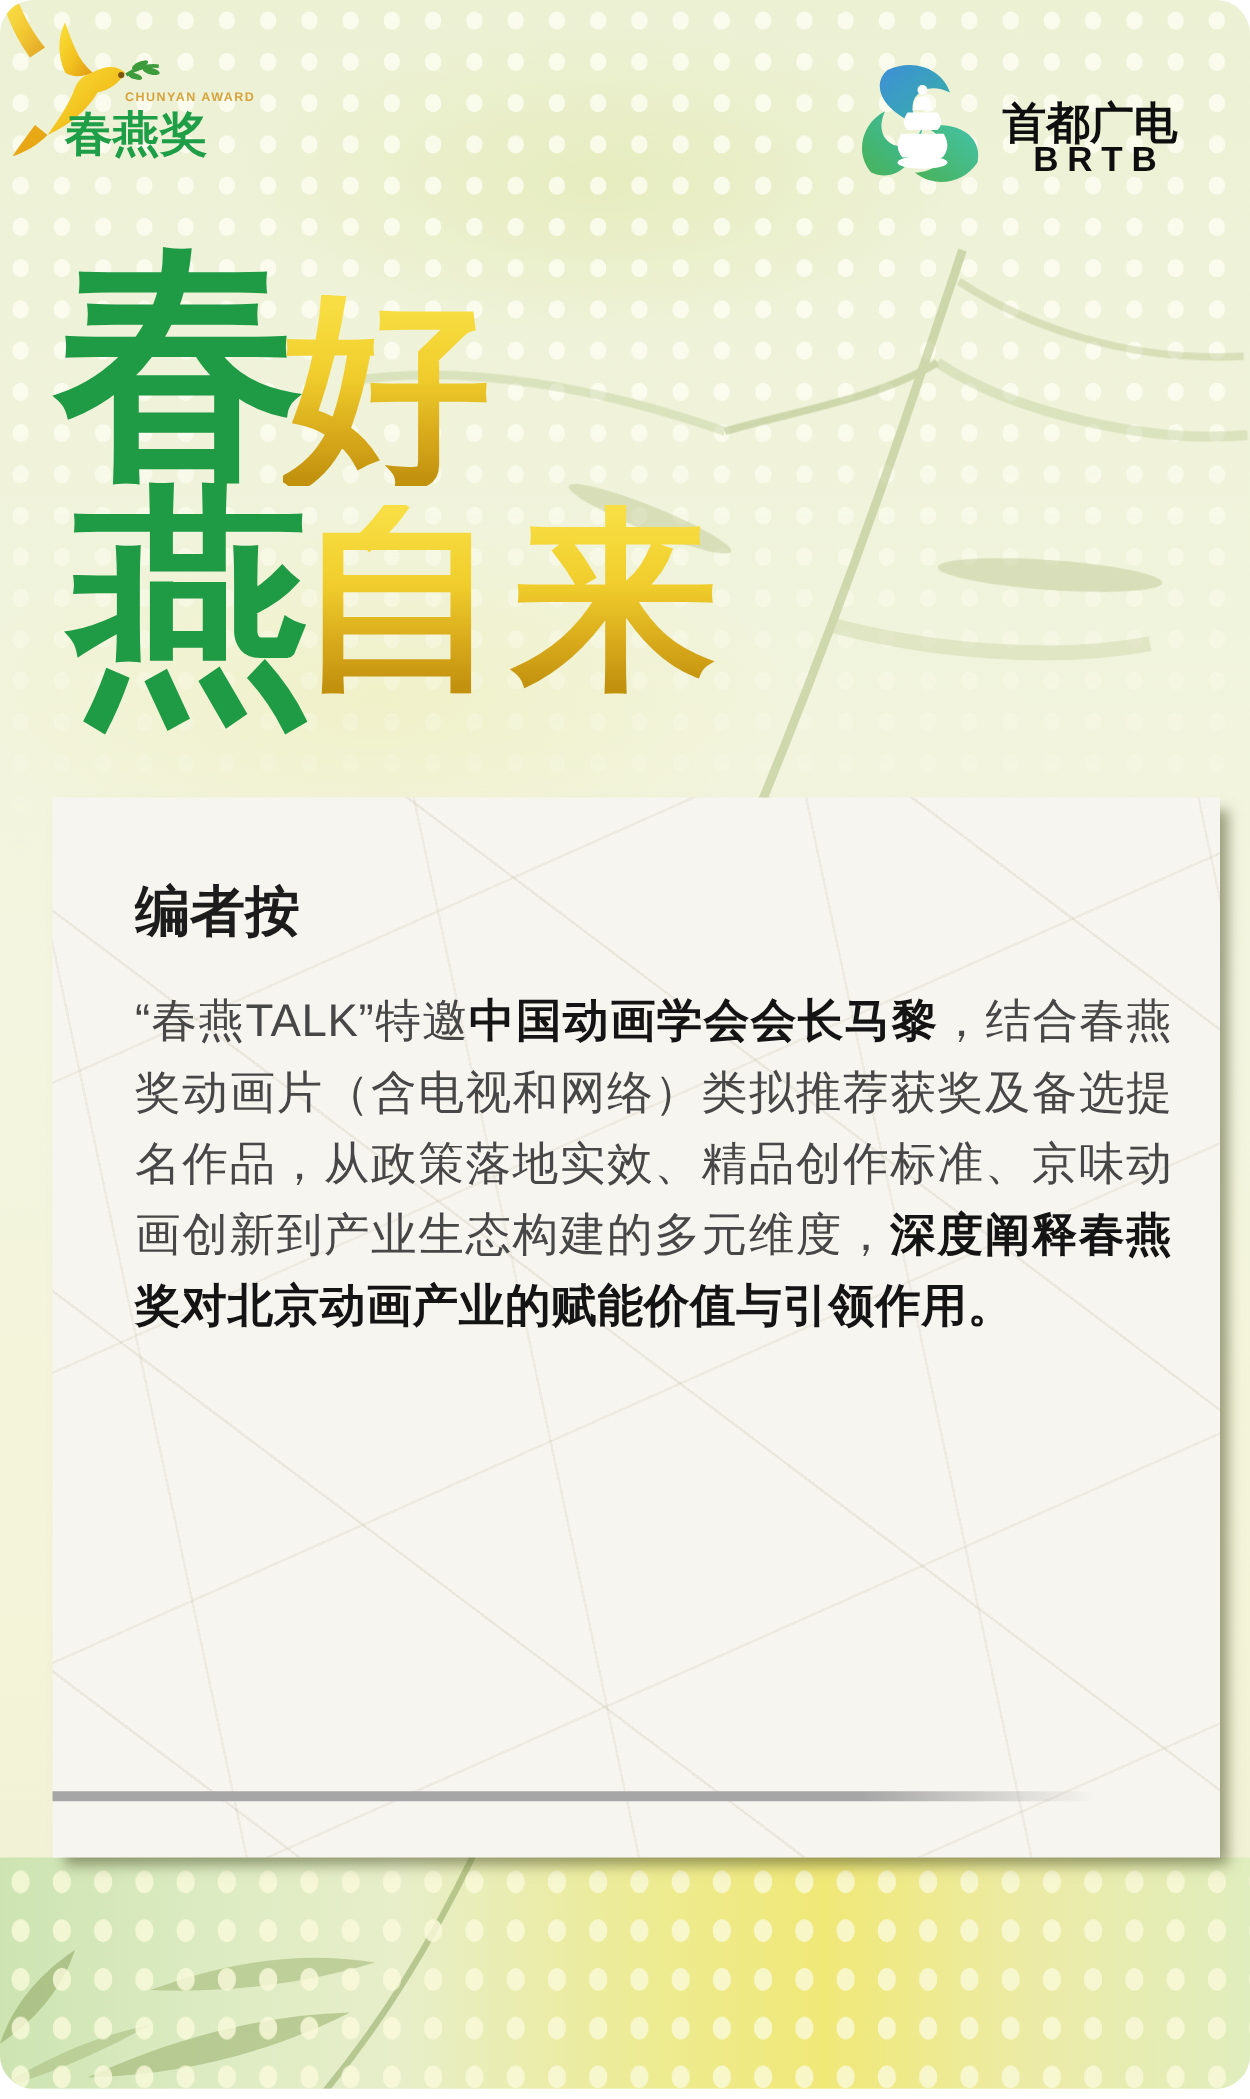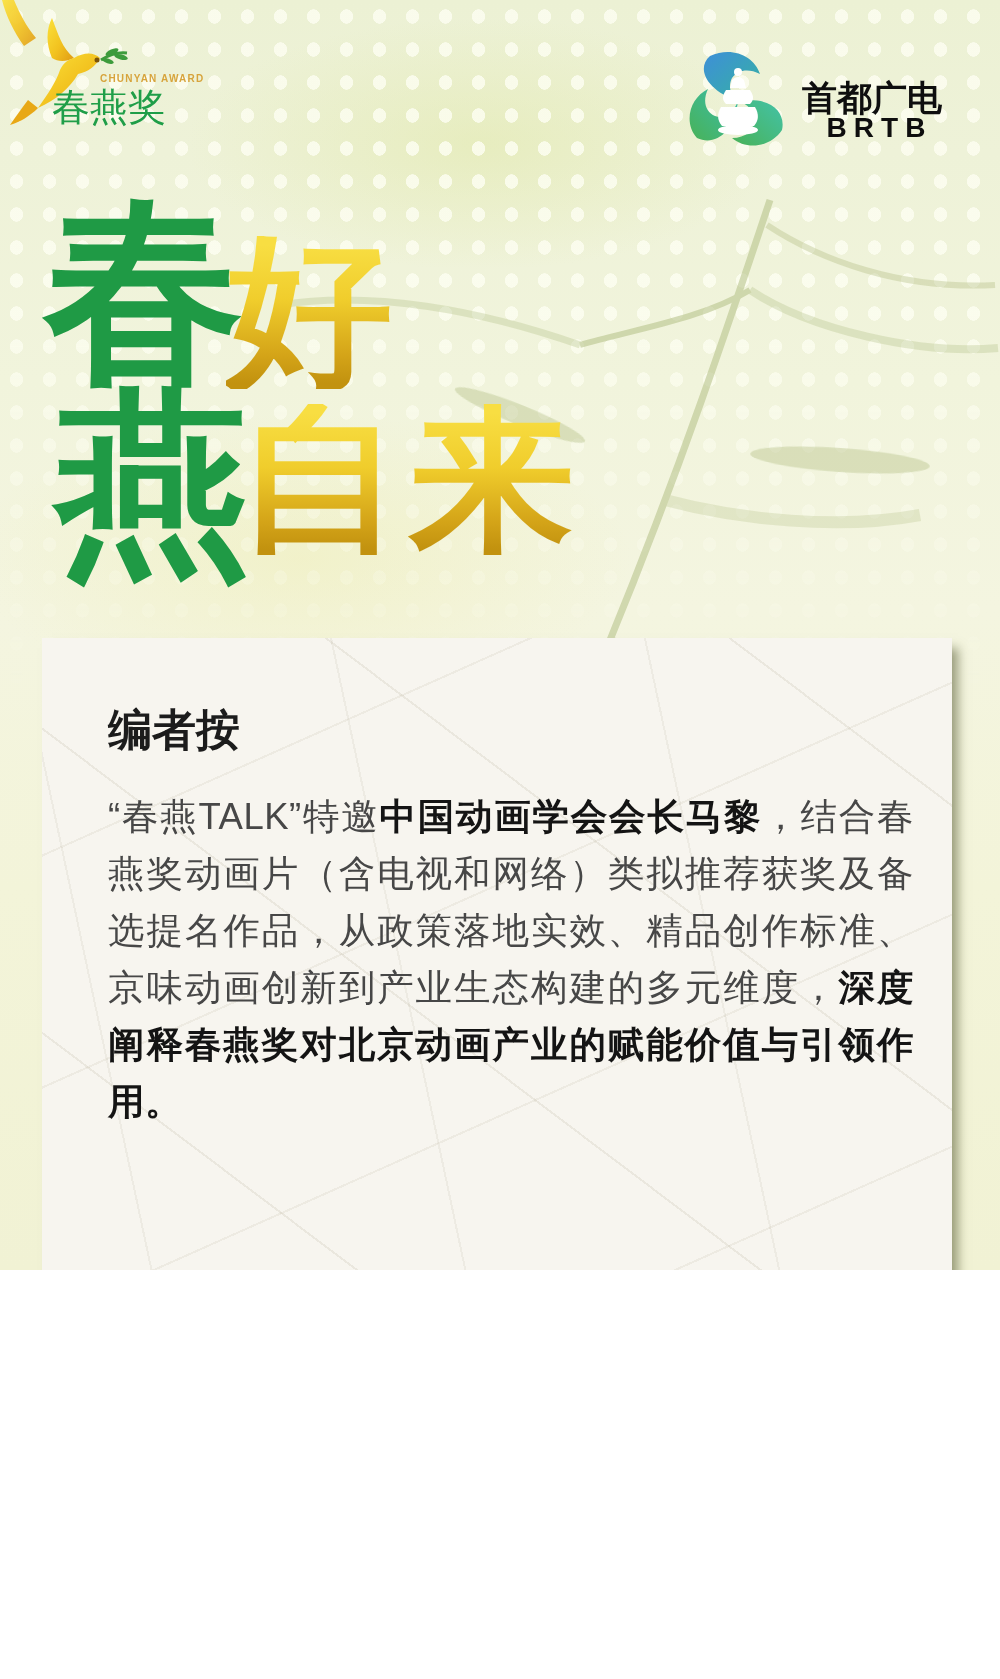--- a/index.html
+++ b/index.html
@@ -1,59 +1,59 @@
 <!DOCTYPE html>
 <html><head>
 <meta charset="utf-8">
 <style>
   html,body{margin:0;padding:0;}
   body{font-family:"Liberation Sans","DejaVu Sans",sans-serif;}
-  .poster{position:relative;width:1000px;height:1270px;overflow:hidden;
-    background:linear-gradient(180deg,#ecf1d4 0%,#eef2d8 12%,#f1f4dc 30%,#f4f5e0 48%,#f3f4d9 70%,#f1f2d4 100%);}
+  .poster{position:relative;width:1000px;height:1671px;overflow:hidden;
+    background:linear-gradient(180deg,#ecf1d4 0%,#eef2d8 12%,#f1f4dc 30%,#f4f5e0 48%,#f3f4d9 70%,#f1f2d4 100%);border-radius:27px;}
   
   .dots-top{position:absolute;left:0;top:0;width:1000px;height:700px;pointer-events:none;
     background-image:radial-gradient(ellipse 11px 12px at 50% 50%,rgba(252,253,240,.85) 0 58%,rgba(252,253,240,0) 62%);
     background-size:33px 33px;
     -webkit-mask-image:linear-gradient(180deg,#fff 0%,#fff 45%,rgba(255,255,255,.5) 70%,transparent 100%);
     mask-image:linear-gradient(180deg,#fff 0%,#fff 45%,rgba(255,255,255,.5) 70%,transparent 100%);}
   .wash{position:absolute;pointer-events:none;}
   .wash-a{left:0;top:0;width:1000px;height:320px;
     background:radial-gradient(ellipse 420px 180px at 48% 45%,rgba(222,230,160,.45),rgba(222,230,160,0) 70%);}
   .wash-b{left:0;top:330px;width:1000px;height:380px;
     background:radial-gradient(ellipse 460px 200px at 30% 60%,rgba(238,236,170,.40),rgba(238,236,170,0) 72%);}
   .bottom-band{position:absolute;left:0;top:1486px;width:1000px;height:193px;
     background:linear-gradient(90deg,#cde4b2 0%,#dcebc2 16%,#e7eec9 32%,#edeb92 52%,#f0e877 66%,#ecebA5 82%,#e0edbe 100%);}
   .dots-bottom{position:absolute;left:0;top:1486px;width:1000px;height:193px;pointer-events:none;
     background-image:radial-gradient(ellipse 12px 15px at 50% 50%,rgba(250,250,218,.8) 0 58%,rgba(250,250,218,0) 63%);
     background-size:33px 39px;}
   .bamboo{position:absolute;pointer-events:none;}
   
   .hdr-item{position:absolute;}
   .award-en{left:100px;top:73px;font-size:10px;font-weight:bold;letter-spacing:1.2px;color:#d7a43c;}
-  .award-cn{left:52px;top:82px;font-size:38px;font-weight:400;color:#1f9e48;}
+  .award-cn{left:52px;top:82px;font-size:38px;font-weight:700;color:#1f9e48;}
   .talk-title{left:185px;top:74px;font-size:43px;font-weight:800;color:#1f9e48;letter-spacing:1px;}
   .brtb-name{left:799px;top:75px;width:146px;text-align:center;font-size:35px;font-weight:800;color:#0e0e0e;}
   .brtb-abbr{left:803px;top:112px;width:146px;text-align:center;font-size:28px;font-weight:700;letter-spacing:7px;color:#0e0e0e;text-indent:7px;}
   
   .hero-char{position:absolute;line-height:.92;white-space:nowrap;}
   .hero-green{color:#1f9a45;font-weight:900;font-family:"Liberation Sans","DejaVu Sans",sans-serif;}
   .hero-gold{font-family:"Liberation Serif","DejaVu Serif",serif;font-weight:700;color:#d8ab1d;
     background:linear-gradient(180deg,#f8de42 6%,#f0cd2c 42%,#d4a418 78%,#c2920f 96%);
     -webkit-background-clip:text;background-clip:text;-webkit-text-fill-color:transparent;}
   .hc-spring{left:44px;top:200px;font-size:200px;}
   .hc-good{left:226px;top:236px;font-size:166px;}
   .hc-swallow{left:56px;top:394px;font-size:196px;}
   .hc-arrive{left:238px;top:404px;font-size:164px;letter-spacing:8px;}
   
   .card{position:absolute;left:42px;top:638px;width:910px;height:848px;background:#f7f5ef;
     box-shadow:8px 8px 10px -2px rgba(78,84,44,.55);
     background-image:
       repeating-linear-gradient(37deg,transparent 0 118px,rgba(148,138,108,.13) 118px 120px,transparent 120px 243px),
       repeating-linear-gradient(-24deg,transparent 0 97px,rgba(158,148,118,.11) 97px 99px,transparent 99px 212px),
-      repeating-linear-gradient(78deg,transparent 0 151px,rgba(140,132,104,.09) 151px 153px,transparent 153px 307px);}
+      repeating-linear-gradient(78deg,transparent 0 151px,rgba(140,132,104,.09) 151px 153px,transparent 153px 307px); padding-left: 24px;}
   .card-body{position:absolute;left:66px;right:38px;top:62px;}
   .card-heading{margin:8px 0 0 0;font-size:44px;font-weight:800;color:#1c1c1c;line-height:1;}
   .card-text{margin:36px 0 0 0;font-size:36.5px;line-height:57px;color:#474747;text-align:justify;letter-spacing:.5px;}
   .card-text + .card-text{margin-top:26px;}
   .card-text .b{font-weight:800;color:#141414;}
   .divider{position:absolute;left:0;top:795px;width:852px;height:8px;
     background:linear-gradient(90deg,#a6a6a6 0%,#a6a6a6 76%,rgba(166,166,166,.45) 88%,rgba(166,166,166,0) 98%);}
 </style>
 </head>
 <body>

